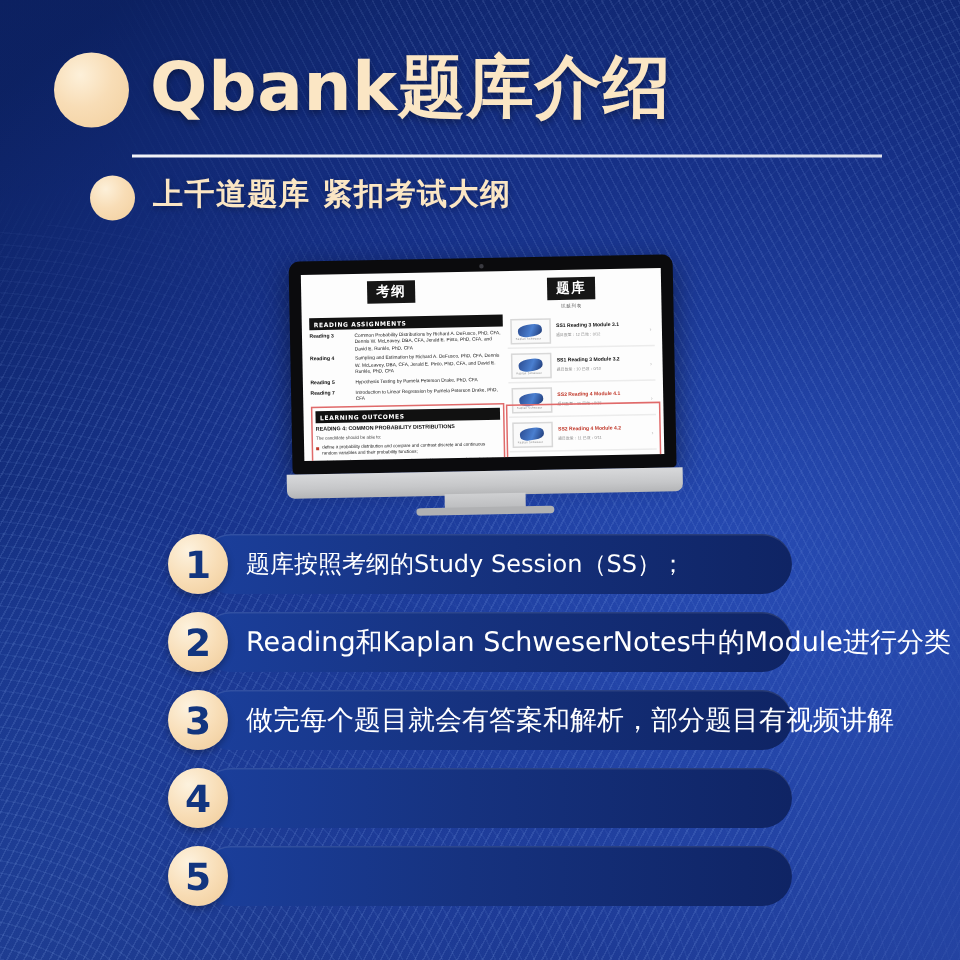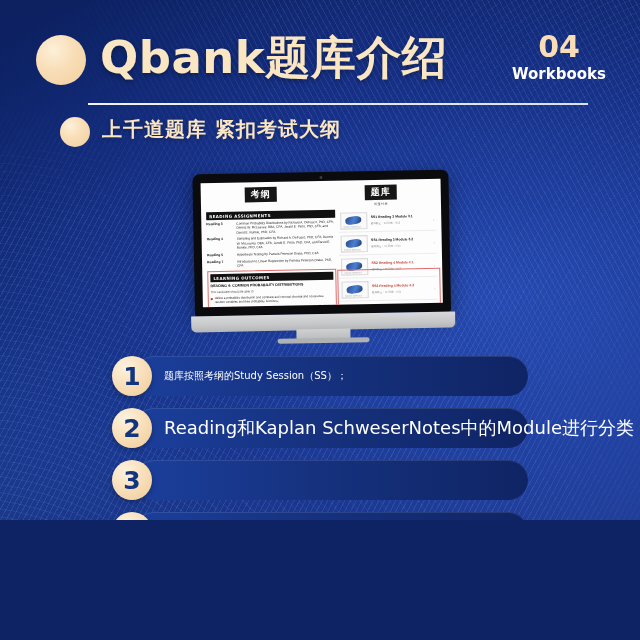--- a/index.html
+++ b/index.html
@@ -2,21 +2,21 @@
 <html><head>
 <meta charset="utf-8">
 <style>
   html,body{margin:0;padding:0;}
   body{
     width:640px;height:640px;overflow:hidden;
     font-family:"Liberation Sans","DejaVu Sans",sans-serif;
     background:#0d2363;
   }
   .poster{
-    position:relative;width:640px;height:520px;overflow:hidden;
+    position:relative;width:640px;height:640px;overflow:hidden;
     background:
       radial-gradient(150% 110% at 78% 58%, rgba(38,74,180,.95) 0%, rgba(25,52,145,.75) 38%, rgba(12,30,95,.15) 68%, rgba(9,24,80,0) 85%),
       linear-gradient(168deg,#0c2161 0%,#0e2569 28%,#14337f 55%,#123079 74%,#0b1d55 100%);
   }
   
   .curves{position:absolute;inset:0;pointer-events:none;}
   .fan{
     position:absolute;inset:0;
     background-image:repeating-linear-gradient(
         118deg,
@@ -190,21 +190,21 @@
     background:radial-gradient(circle at 34% 28%, #fdf2de 0%, #f8ddb6 52%, #efcb98 100%);
     display:flex;align-items:center;justify-content:center;
     color:#12357f;font-size:25px;font-weight:bold;line-height:1;
     font-family:"DejaVu Sans","Liberation Sans",sans-serif;
     box-shadow:0 2px 5px rgba(0,0,0,.3);
     z-index:2;
   }
   .row-text{
     position:absolute;left:52px;top:0;right:14px;height:40px;
     display:flex;align-items:center;
-    color:#ffffff;font-size:10px;white-space:nowrap;
+    color:#ffffff;font-size:16px;white-space:nowrap;
     font-family:"DejaVu Sans","Liberation Sans",sans-serif;
     z-index:2;
   }
   .row-text.sm{font-size:18px;}
 </style>
 </head>
 <body>
 
 <div class="poster">
 
@@ -213,24 +213,20 @@
     <div class="swoosh swoosh-b"></div>
     <div class="fan"></div>
     <div class="fan2"></div>
     <div class="fan3"></div>
     <div class="fan4"></div>
   </div>
 
   <div class="header">
     <div class="dot-lg"></div>
     <div class="title">Qbank题库介绍</div>
-    <div class="num-block">
-      <div class="num">04</div>
-      <div class="num-label">Workbooks</div>
-    </div>
     <div class="rule"></div>
     <div class="dot-sm"></div>
     <div class="subtitle">上千道题库 紧扣考试大纲</div>
   </div>
 
   <div class="monitor-wrap">
     <div class="bezel">
       <div class="cam"></div>
       <div class="screen">
 
@@ -348,20 +344,21 @@
 
     <div class="row">
       <div class="pill"></div>
       <div class="badge">2</div>
       <div class="row-text sm">Reading和Kaplan SchweserNotes中的Module进行分类</div>
     </div>
 
     <div class="row">
       <div class="pill"></div>
       <div class="badge">3</div>
+      <div class="row-text sm">做完每个题目就会有答案和解析，部分题目有视频讲解</div>
     </div>
 
     <div class="row">
       <div class="pill"></div>
       <div class="badge">4</div>
     </div>
 
     <div class="row">
       <div class="pill"></div>
       <div class="badge">5</div>

